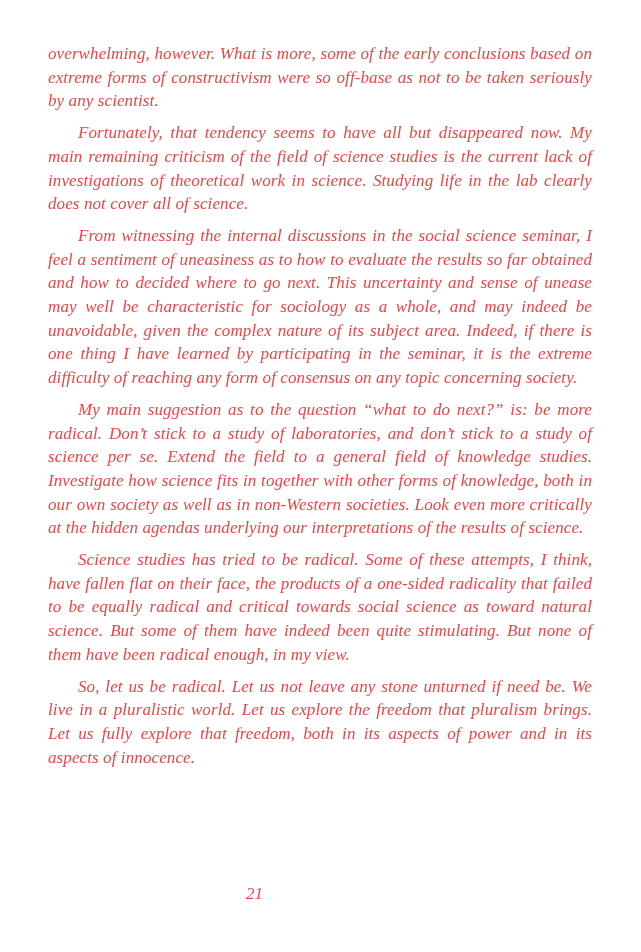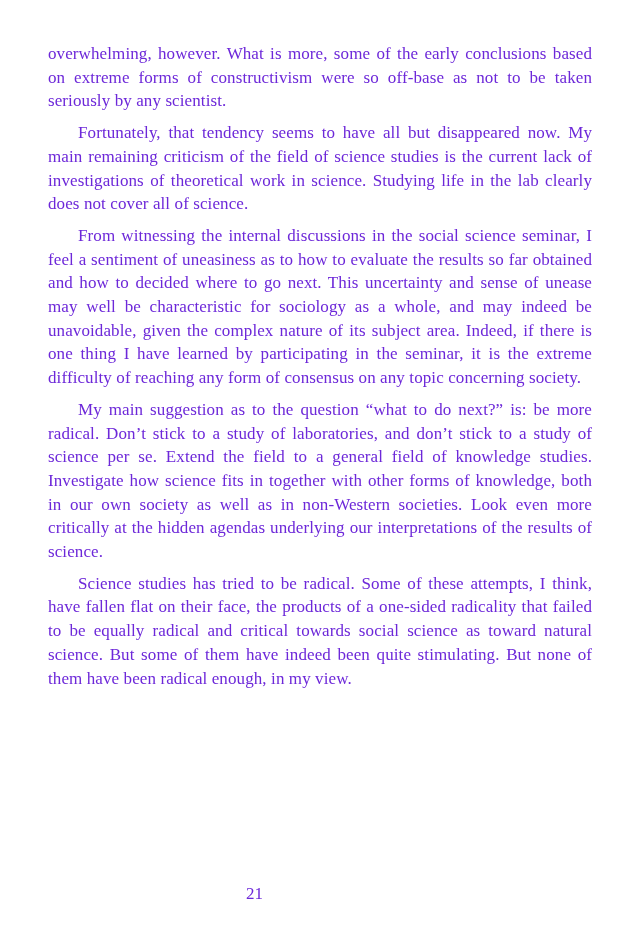--- a/index.html
+++ b/index.html
@@ -5,24 +5,25 @@
   html, body {
     margin: 0;
     padding: 0;
     background: #ffffff;
   }
   .page {
     position: relative;
     width: 641px;
     height: 952px;
     background: #ffffff;
-    color: #6d28d9;
+    color: #ef4444;
     font-family: "Liberation Serif", "DejaVu Serif", serif;
     overflow: hidden;
     box-sizing: border-box;
+    font-style: italic;
   }
   .text-block {
     position: absolute;
     top: 42px;
     left: 48px;
     width: 544px;
   }
   .para {
     margin: 0 0 8px 0;
     font-size: 17px;
@@ -47,15 +48,16 @@
 </head>
 <body>
 
 <div class="page">
   <div class="text-block">
     <p class="para">overwhelming, however.  What is more, some of the early conclusions based on extreme forms of constructivism were so off-base as not to be taken seriously by any scientist.</p>
     <p class="para indent">Fortunately, that tendency seems to have all but disappeared now.  My main remaining criticism of the field of science studies is the current lack of investigations of theoretical work in science.  Studying life in the lab clearly does not cover all of science.</p>
     <p class="para indent">From witnessing the internal discussions in the social science seminar, I feel a sentiment of uneasiness as to how to evaluate the results so far obtained and how to decided where to go next.  This uncertainty and sense of unease may well be characteristic for sociology as a whole, and may indeed be unavoidable, given the complex nature of its subject area.  Indeed, if there is one thing I have learned by participating in the seminar, it is the extreme difficulty of reaching any form of consensus on any topic concerning society.</p>
     <p class="para indent">My main suggestion as to the question “what to do next?” is: be more radical.  Don’t stick to a study of laboratories, and don’t stick to a study of science per se.  Extend the field to a general field of knowledge studies. Investigate how science fits in together with other forms of knowledge, both in our own society as well as in non-Western societies.  Look even more critically at the hidden agendas underlying our interpretations of the results of science.</p>
     <p class="para indent">Science studies has tried to be radical.  Some of these attempts, I think, have fallen flat on their face, the products of a one-sided radicality that failed to be equally radical and critical towards social science as toward natural science.  But some of them have indeed been quite stimulating.  But none of them have been radical enough, in my view.</p>
+    <p class="para indent">So, let us be radical.  Let us not leave any stone unturned if need be. We live in a pluralistic world.  Let us explore the freedom that pluralism brings.  Let us fully explore that freedom, both in its aspects of power and in its aspects of innocence.</p>
   </div>
   <div class="page-number">21</div>
 </div>
 
 </body></html>

